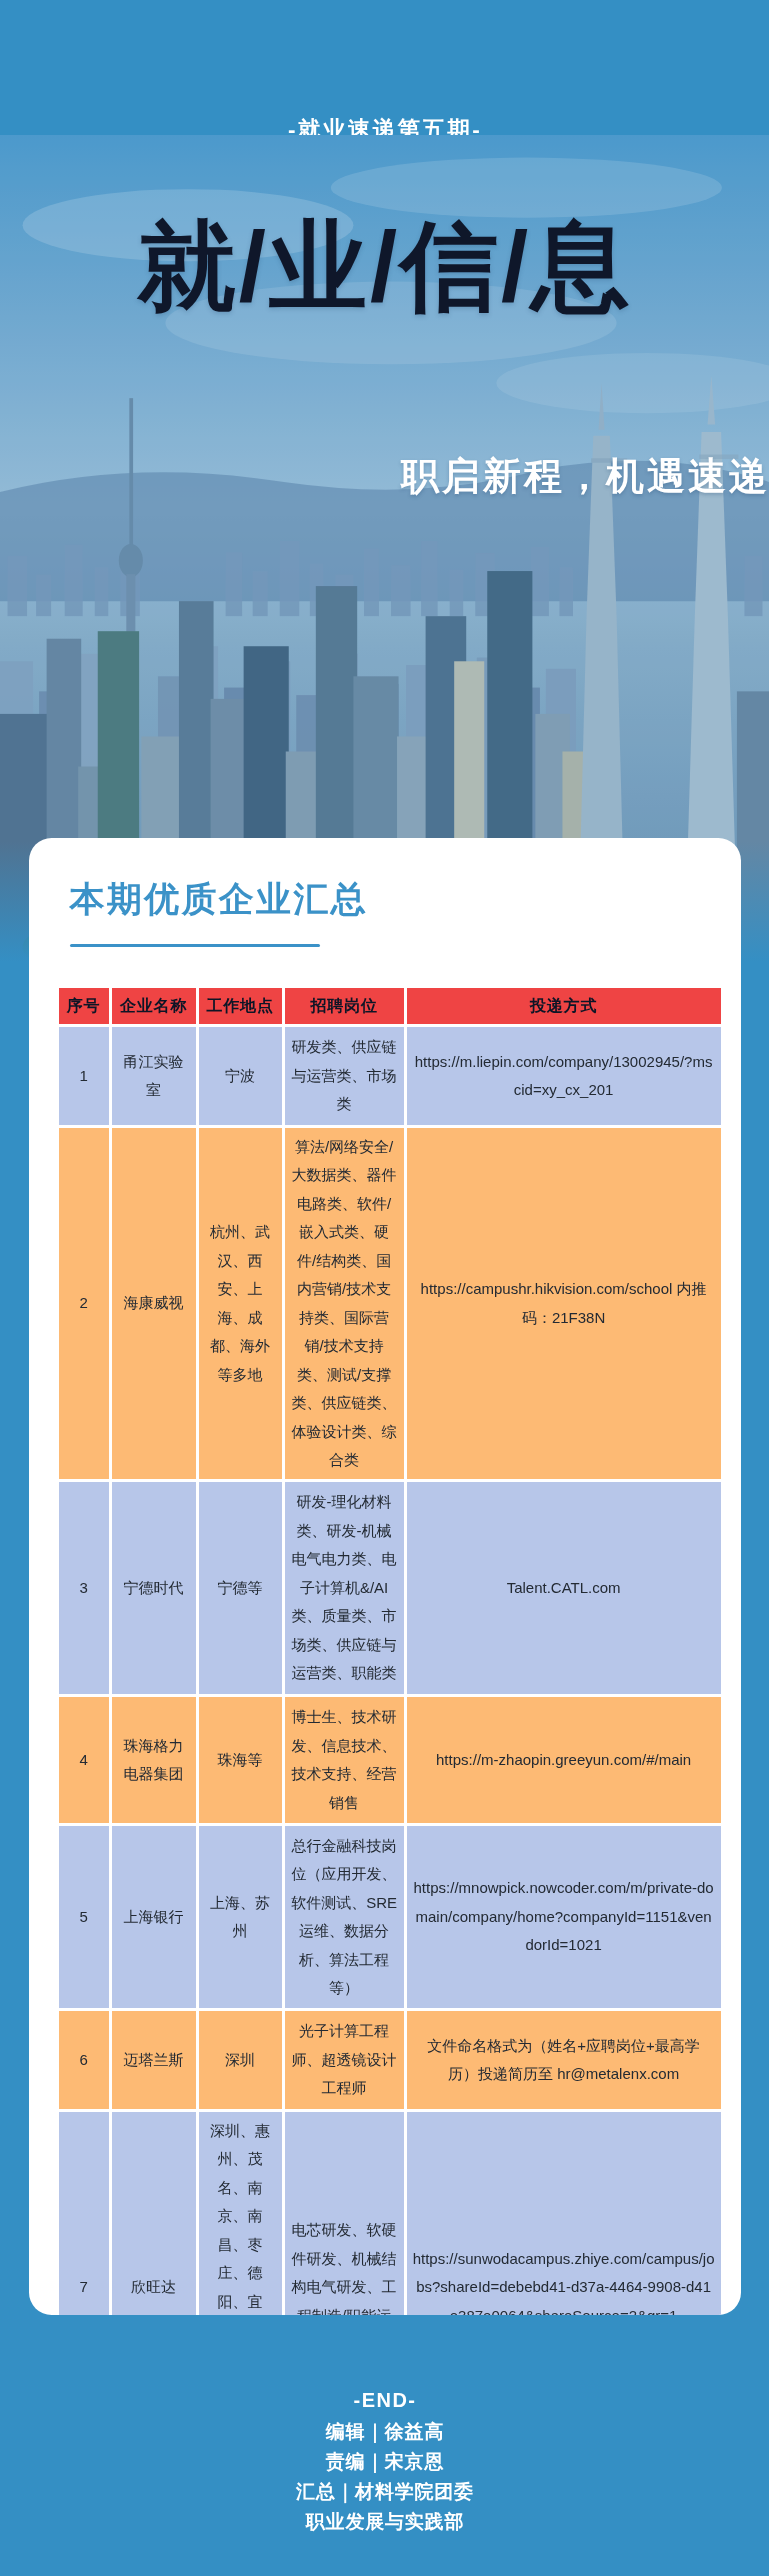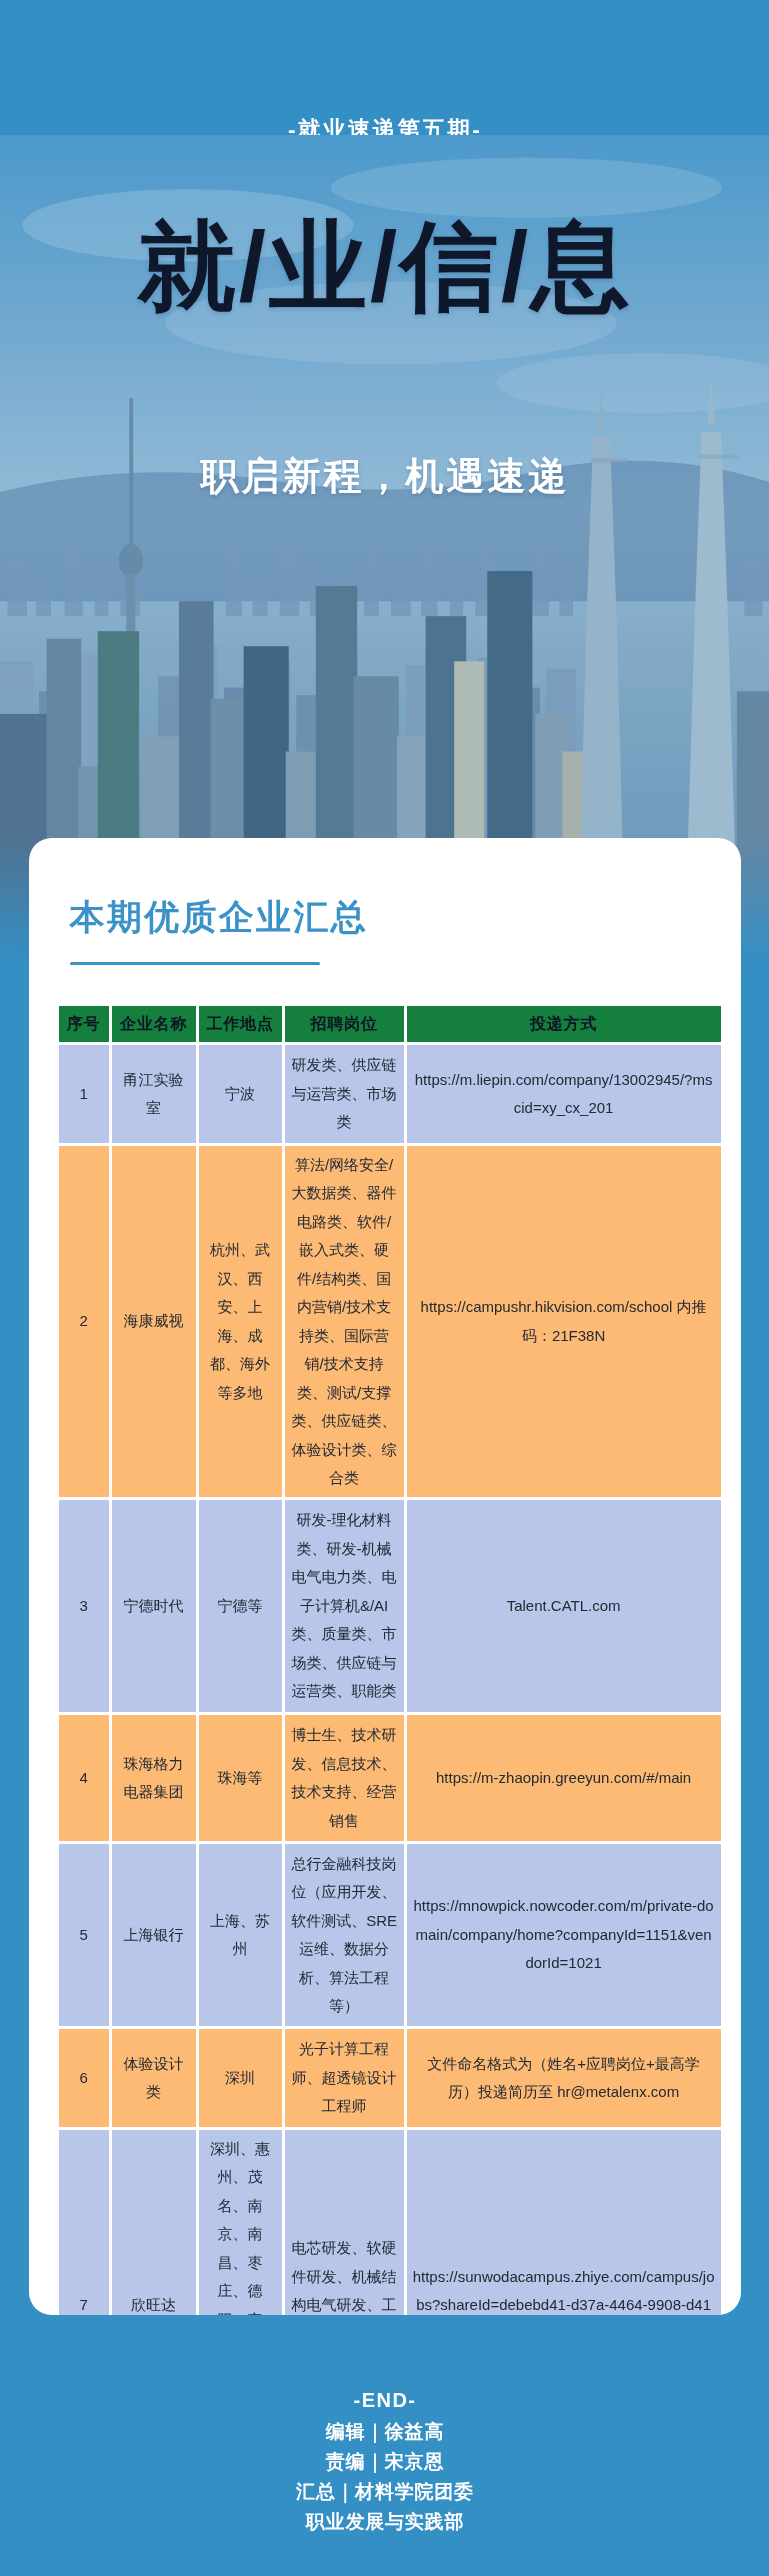--- a/index.html
+++ b/index.html
@@ -22,32 +22,32 @@
   .hero svg{position:absolute;top:0;left:0;width:770px;height:827px;display:block;}
   .hero-title{
     position:absolute;top:78px;left:0;width:100%;
     text-align:center;color:#0f172a;font-weight:800;
     font-size:98px;letter-spacing:3px;line-height:1.1;
     text-shadow:0 1.5px 4.5px rgba(40,80,120,.25);
     white-space:nowrap;
   }
   .hero-subtitle{
     position:absolute;top:316px;left:0;width:100%;
-    text-align:center;color:#ffffff;font-weight:bold;
+    text-align:right;color:#ffffff;font-weight:bold;
     font-size:38px;letter-spacing:3px;
     text-shadow:0 1.5px 3.8px rgba(40,80,120,.3);
   }
   
   .card{
     position:absolute;top:838px;left:28.6px;
     width:712px;height:1477px;
     background:#ffffff;border-radius:22.6px;
     overflow:hidden;
     box-sizing:border-box;
-    padding-top:56px;
+    padding-top:38px;
   }
   .card-title{
     margin-left:41px;
     color:#3b92c8;font-weight:bold;
     font-size:35px;letter-spacing:2.3px;
   }
   .title-underline{
     margin:21px 0 0 41px;width:250px;height:3px;
     background:#3b92c8;border-radius:1.5px;
   }
@@ -56,21 +56,21 @@
     margin:38px 16.5px 0 27px;
     width:668px;
     border-collapse:separate;border-spacing:3.8px;
     table-layout:fixed;
   }
   .col-no{width:50px;}
   .col-company{width:84px;}
   .col-location{width:83px;}
   .col-positions{width:119px;}
   table.companies th{
-    background:#15803d;color:#0d1526;
+    background:#ef4444;color:#0d1526;
     font-weight:bold;font-size:16px;
     height:33px;padding:1.5px;text-align:center;vertical-align:middle;
     letter-spacing:0.8px;
   }
   table.companies td{
     font-size:15px;color:#232a33;
     text-align:center;vertical-align:middle;
     padding:4.5px 6px;line-height:1.9;
     overflow:hidden;
   }
@@ -266,21 +266,21 @@
         </tr>
         <tr class="dark h-r4">
           <td>5</td>
           <td>上海银行</td>
           <td>上海、苏州</td>
           <td class="positions">总行金融科技岗位（应用开发、软件测试、SRE 运维、数据分析、算法工程等）</td>
           <td class="apply">https://mnowpick.nowcoder.com/m/private-domain/company/home?companyId=1151&amp;vendorId=1021</td>
         </tr>
         <tr class="light h-r5">
           <td>6</td>
-          <td>体验设计类</td>
+          <td>迈塔兰斯</td>
           <td>深圳</td>
           <td class="positions">光子计算工程师、超透镜设计工程师</td>
           <td class="apply">文件命名格式为（姓名+应聘岗位+最高学历）投递简历至 hr@metalenx.com</td>
         </tr>
         <tr class="dark h-r6">
           <td>7</td>
           <td>欣旺达</td>
           <td>深圳、惠州、茂名、南京、南昌、枣庄、德阳、宜昌、西安、义乌、北京、重庆、泰国</td>
           <td class="positions">电芯研发、软硬件研发、机械结构电气研发、工程制造/职能运营、市场营销</td>
           <td class="apply">https://sunwodacampus.zhiye.com/campus/jobs?shareId=debebd41-d37a-4464-9908-d41e387e0064&amp;shareSource=2&amp;qr=1</td>

